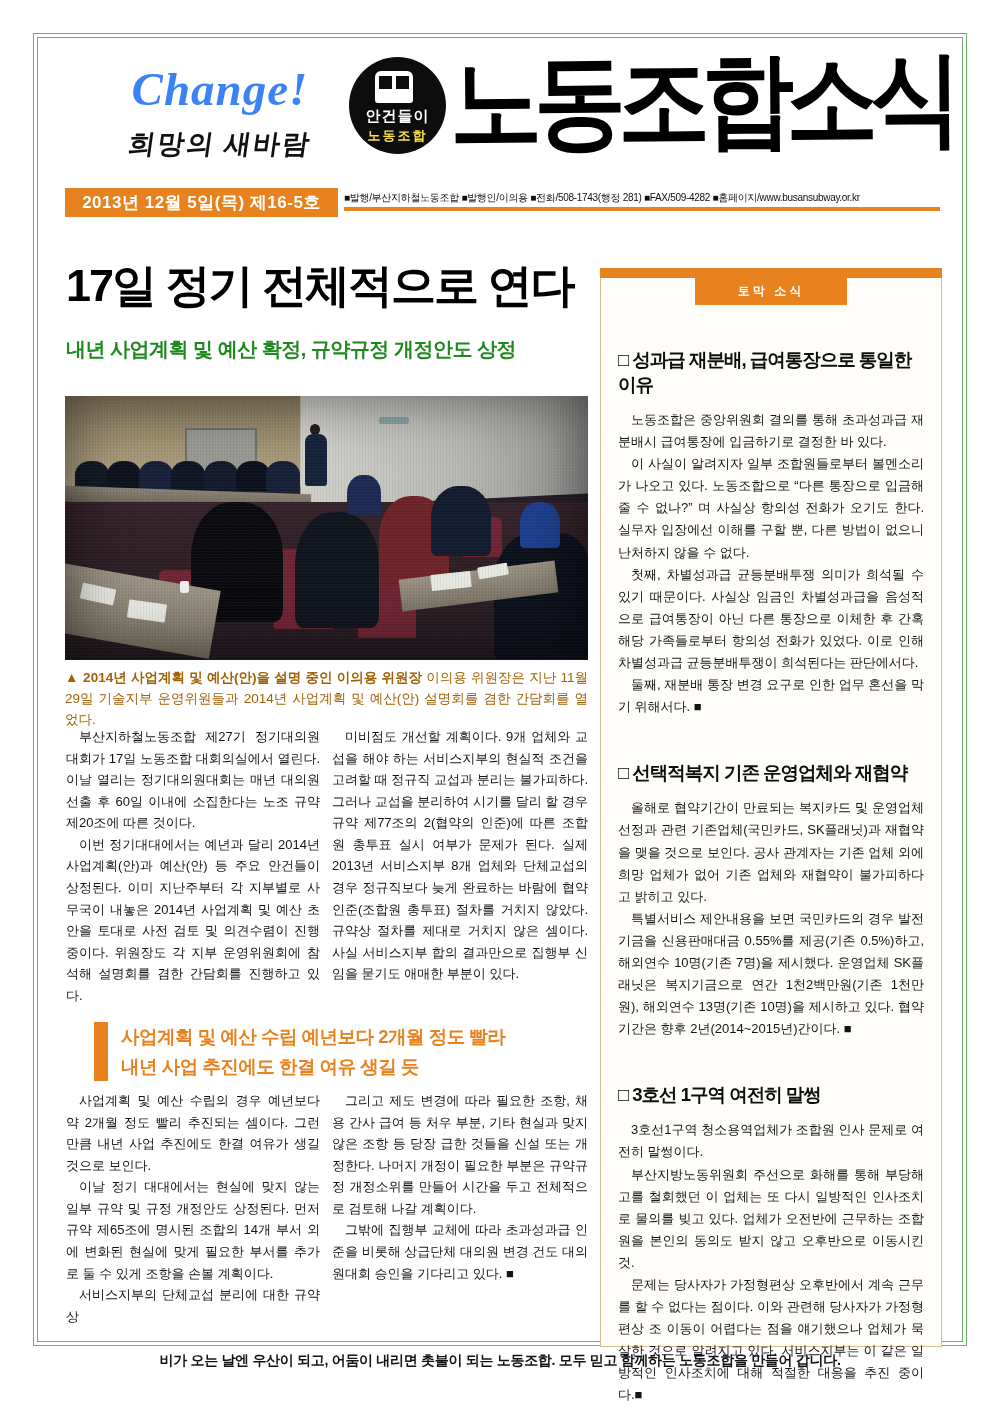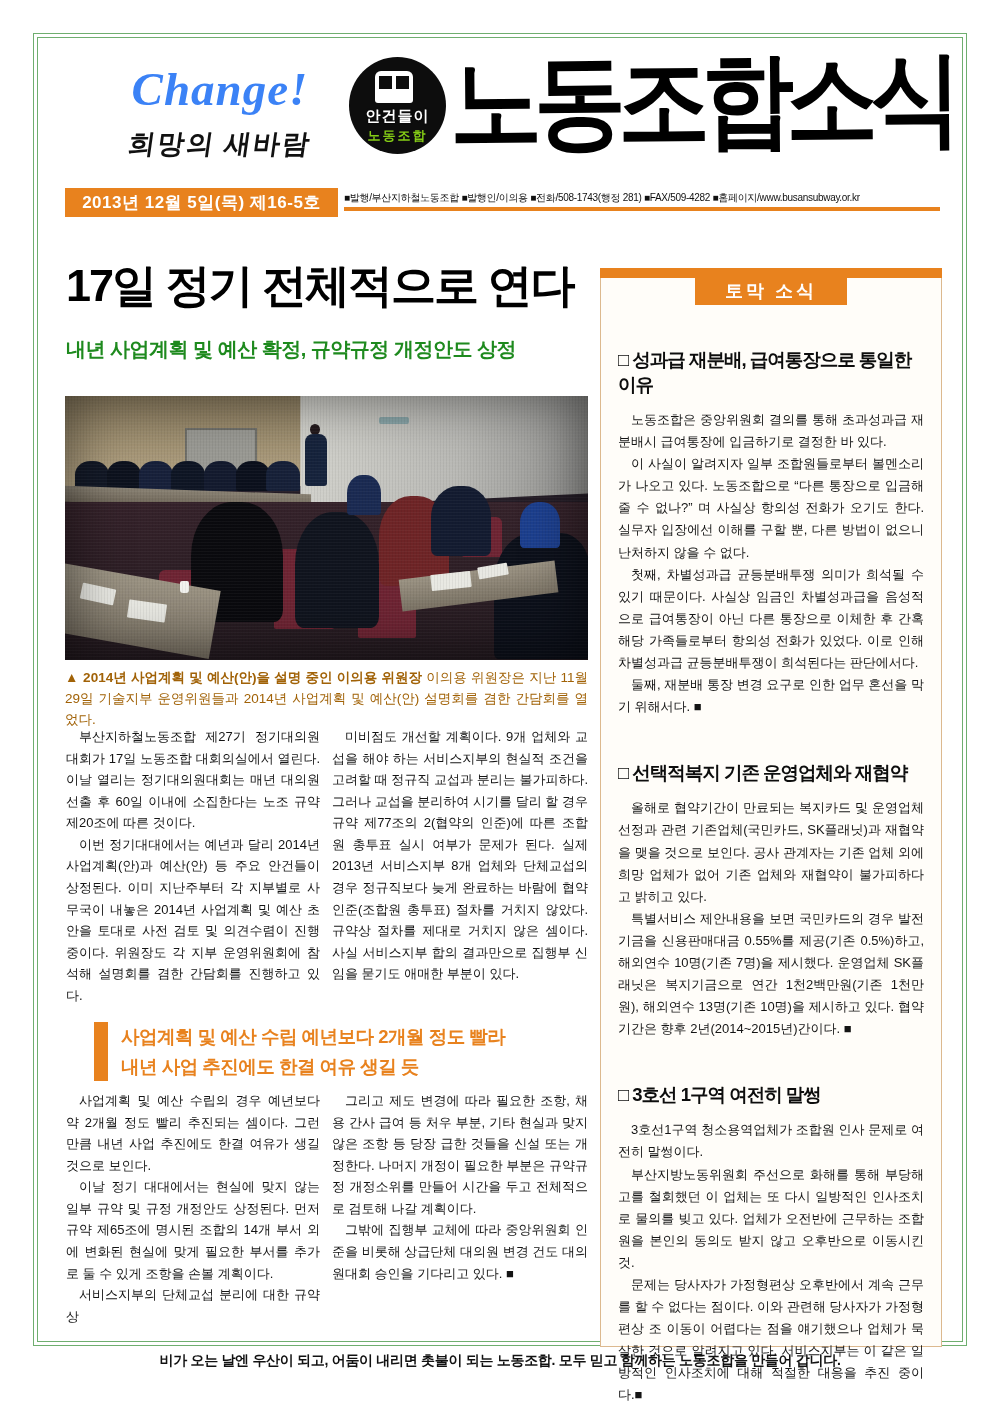--- a/index.html
+++ b/index.html
@@ -12,21 +12,21 @@
 
   
   .change{left:105px;top:62px;width:230px;text-align:center;font-family:"Liberation Serif","DejaVu Serif",serif;font-style:italic;font-weight:bold;font-size:47px;color:#3b82f6;letter-spacing:1px;}
   .hope{left:105px;top:126px;width:230px;text-align:center;font-weight:900;font-size:27px;color:#111;transform:skewX(-8deg);font-family:"Liberation Serif","DejaVu Serif",serif;letter-spacing:2px;}
   .logo{left:349px;top:57px;width:97px;height:97px;border-radius:50%;background:#0d0d0d;overflow:hidden;}
   .logo .train{position:absolute;left:26px;top:14px;width:38px;height:32px;background:#fff;border-radius:6px 6px 3px 3px;}
   .logo .train:before{content:"";position:absolute;left:4px;top:5px;width:13px;height:13px;background:#0d0d0d;}
   .logo .train:after{content:"";position:absolute;right:4px;top:5px;width:13px;height:13px;background:#0d0d0d;}
   .logo .arc{position:absolute;left:52px;top:6px;width:56px;height:52px;border:4px solid #fff;border-color:#fff transparent transparent transparent;border-radius:50%;transform:rotate(38deg);}
   .logo .l1{position:absolute;left:0;top:50px;width:100%;text-align:center;font-size:15px;font-weight:900;color:#fff;text-shadow:0 0 2px #000;letter-spacing:1px;}
-  .logo .l2{position:absolute;left:0;top:70px;width:100%;text-align:center;font-size:13px;font-weight:900;color:#84cc16;letter-spacing:2px;}
+  .logo .l2{position:absolute;left:0;top:70px;width:100%;text-align:center;font-size:13px;font-weight:900;color:#fde047;letter-spacing:2px;}
   .main-title{left:432px;top:42px;width:540px;text-align:center;font-family:"Liberation Serif","DejaVu Serif",serif;font-weight:900;font-size:92px;line-height:1.3;color:#000;letter-spacing:-8px;transform:scaleY(1.12) rotate(-0.5deg);white-space:nowrap;}
 
   .date-bar{left:65px;top:188px;width:273px;height:29px;background:#e8821e;color:#fff;font-weight:bold;font-size:17px;text-align:center;line-height:29px;letter-spacing:0.5px;}
   .publisher{left:344px;top:191px;width:596px;font-size:10px;color:#101010;border-bottom:4px solid #e8821e;padding-bottom:2px;letter-spacing:-0.3px;white-space:nowrap;}
 
   
   .headline{left:66px;top:256px;width:525px;font-size:45px;font-weight:900;color:#000;letter-spacing:-2px;white-space:nowrap;font-family:"Liberation Sans","DejaVu Sans",sans-serif;}
   .subhead-green{left:66px;top:336px;width:525px;font-size:20px;font-weight:bold;color:#1e8a1e;letter-spacing:-0.5px;white-space:nowrap;}
 
   
@@ -57,21 +57,21 @@
   .colwrap p{margin:0;text-indent:1em;}
   .col1t{left:66px;top:726px;width:254px;}
   .col2t{left:332px;top:726px;width:256px;}
   .crosshead{left:94px;top:1022px;width:470px;border-left:14px solid #e8821e;padding-left:13px;font-size:18.5px;font-weight:bold;color:#e8821e;line-height:1.6;letter-spacing:-0.5px;}
   .col1b{left:66px;top:1090px;width:254px;}
   .col2b{left:332px;top:1090px;width:256px;}
 
   
   .sidebar{left:600px;top:268px;width:340px;height:1077px;border:1px solid #dcb98f;background:#fffdf9;}
   .sb-topbar{position:absolute;left:-1px;top:-1px;width:342px;height:10px;background:#e8821e;}
-  .sb-tab{position:absolute;left:50%;top:9px;transform:translateX(-50%);width:152px;height:27px;background:#e8821e;color:#fff;font-weight:bold;font-size:18px;text-align:center;line-height:27px;letter-spacing:3px;}
+  .sb-tab{position:absolute;left:50%;top:9px;transform:translateX(-50%);width:152px;height:27px;background:#e8821e;color:#fff;font-weight:bold;font-size:12px;text-align:center;line-height:27px;letter-spacing:3px;}
   .sb-content{position:absolute;left:17px;top:36px;width:306px;}
   .sb-title{font-size:18.5px;font-weight:900;color:#0d0d0d;letter-spacing:-1px;margin:42px 0 12px;}
   .sb-content p{margin:0;font-size:13px;line-height:1.7;text-align:justify;text-indent:1em;color:#141414;}
 
   .footer{left:0;top:1352px;width:100%;text-align:center;font-size:14px;font-weight:bold;color:#111;letter-spacing:-0.3px;}
 </style>
 </head>
 <body>
 
 <div class="abs frame-outer"></div>
@@ -154,21 +154,21 @@
   <div>내년 사업 추진에도 한결 여유 생길 듯</div>
 </div>
 
 <div class="abs colwrap col1b">
   <p>사업계획 및 예산 수립의 경우 예년보다 약 2개월 정도 빨리 추진되는 셈이다. 그런 만큼 내년 사업 추진에도 한결 여유가 생길 것으로 보인다.</p>
   <p>이날 정기 대대에서는 현실에 맞지 않는 일부 규약 및 규정 개정안도 상정된다. 먼저 규약 제65조에 명시된 조합의 14개 부서 외에 변화된 현실에 맞게 필요한 부서를 추가로 둘 수 있게 조항을 손볼 계획이다.</p>
   <p>서비스지부의 단체교섭 분리에 대한 규약상</p>
 </div>
 <div class="abs colwrap col2b">
   <p>그리고 제도 변경에 따라 필요한 조항, 채용 간사 급여 등 처우 부분, 기타 현실과 맞지 않은 조항 등 당장 급한 것들을 신설 또는 개정한다. 나머지 개정이 필요한 부분은 규약규정 개정소위를 만들어 시간을 두고 전체적으로 검토해 나갈 계획이다.</p>
-  <p>그밖에 집행부 교체에 따라 중앙위원회 인준을 비롯해 상급단체 대의원 변경 건도 대의원대회 승인을 기다리고 있다. ■</p>
+  <p>그밖에 집행부 교체에 따라 초과성과급 인준을 비롯해 상급단체 대의원 변경 건도 대의원대회 승인을 기다리고 있다. ■</p>
 </div>
 
 <div class="abs sidebar">
   <div class="sb-topbar"></div>
   <div class="sb-tab">토막 소식</div>
   <div class="sb-content">
     <div class="sb-title">□ 성과급 재분배, 급여통장으로 통일한 이유</div>
     <p>노동조합은 중앙위원회 결의를 통해 초과성과급 재분배시 급여통장에 입금하기로 결정한 바 있다.</p>
     <p>이 사실이 알려지자 일부 조합원들로부터 볼멘소리가 나오고 있다. 노동조합으로 “다른 통장으로 입금해 줄 수 없나?” 며 사실상 항의성 전화가 오기도 한다. 실무자 입장에선 이해를 구할 뿐, 다른 방법이 없으니 난처하지 않을 수 없다.</p>
     <p>첫째, 차별성과급 균등분배투쟁 의미가 희석될 수 있기 때문이다. 사실상 임금인 차별성과급을 음성적으로 급여통장이 아닌 다른 통장으로 이체한 후 간혹 해당 가족들로부터 항의성 전화가 있었다. 이로 인해 차별성과급 균등분배투쟁이 희석된다는 판단에서다.</p>

